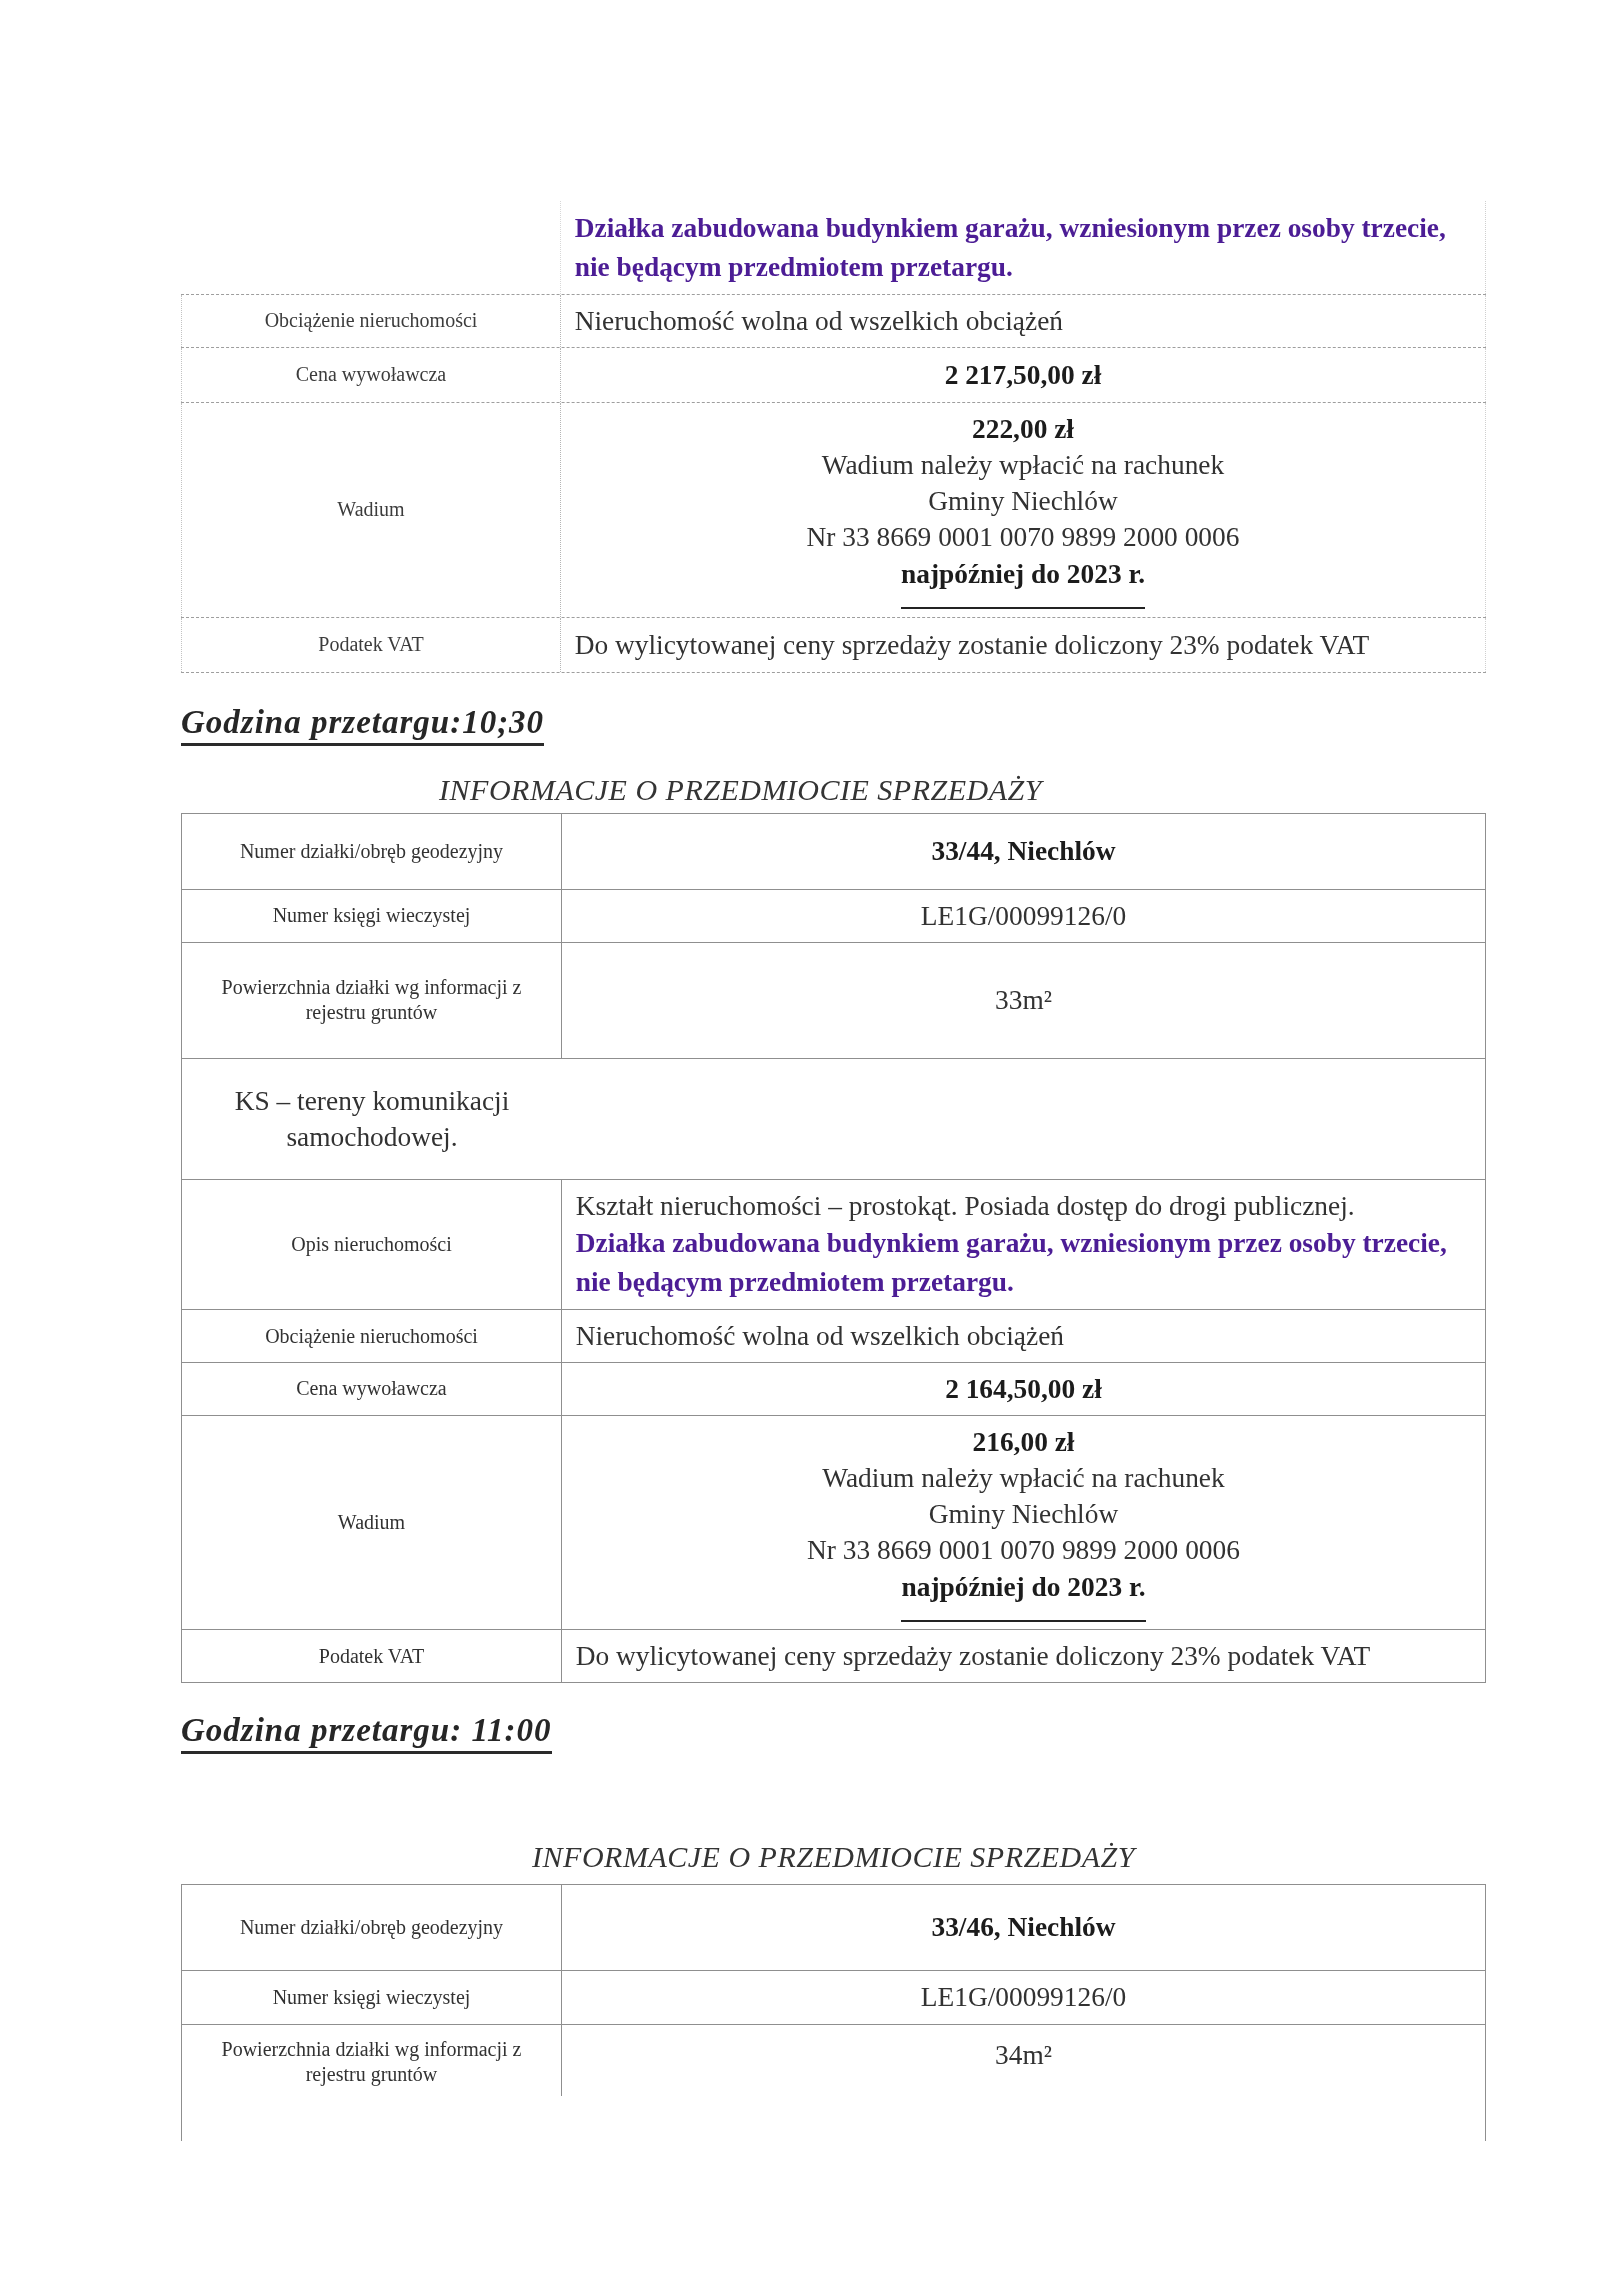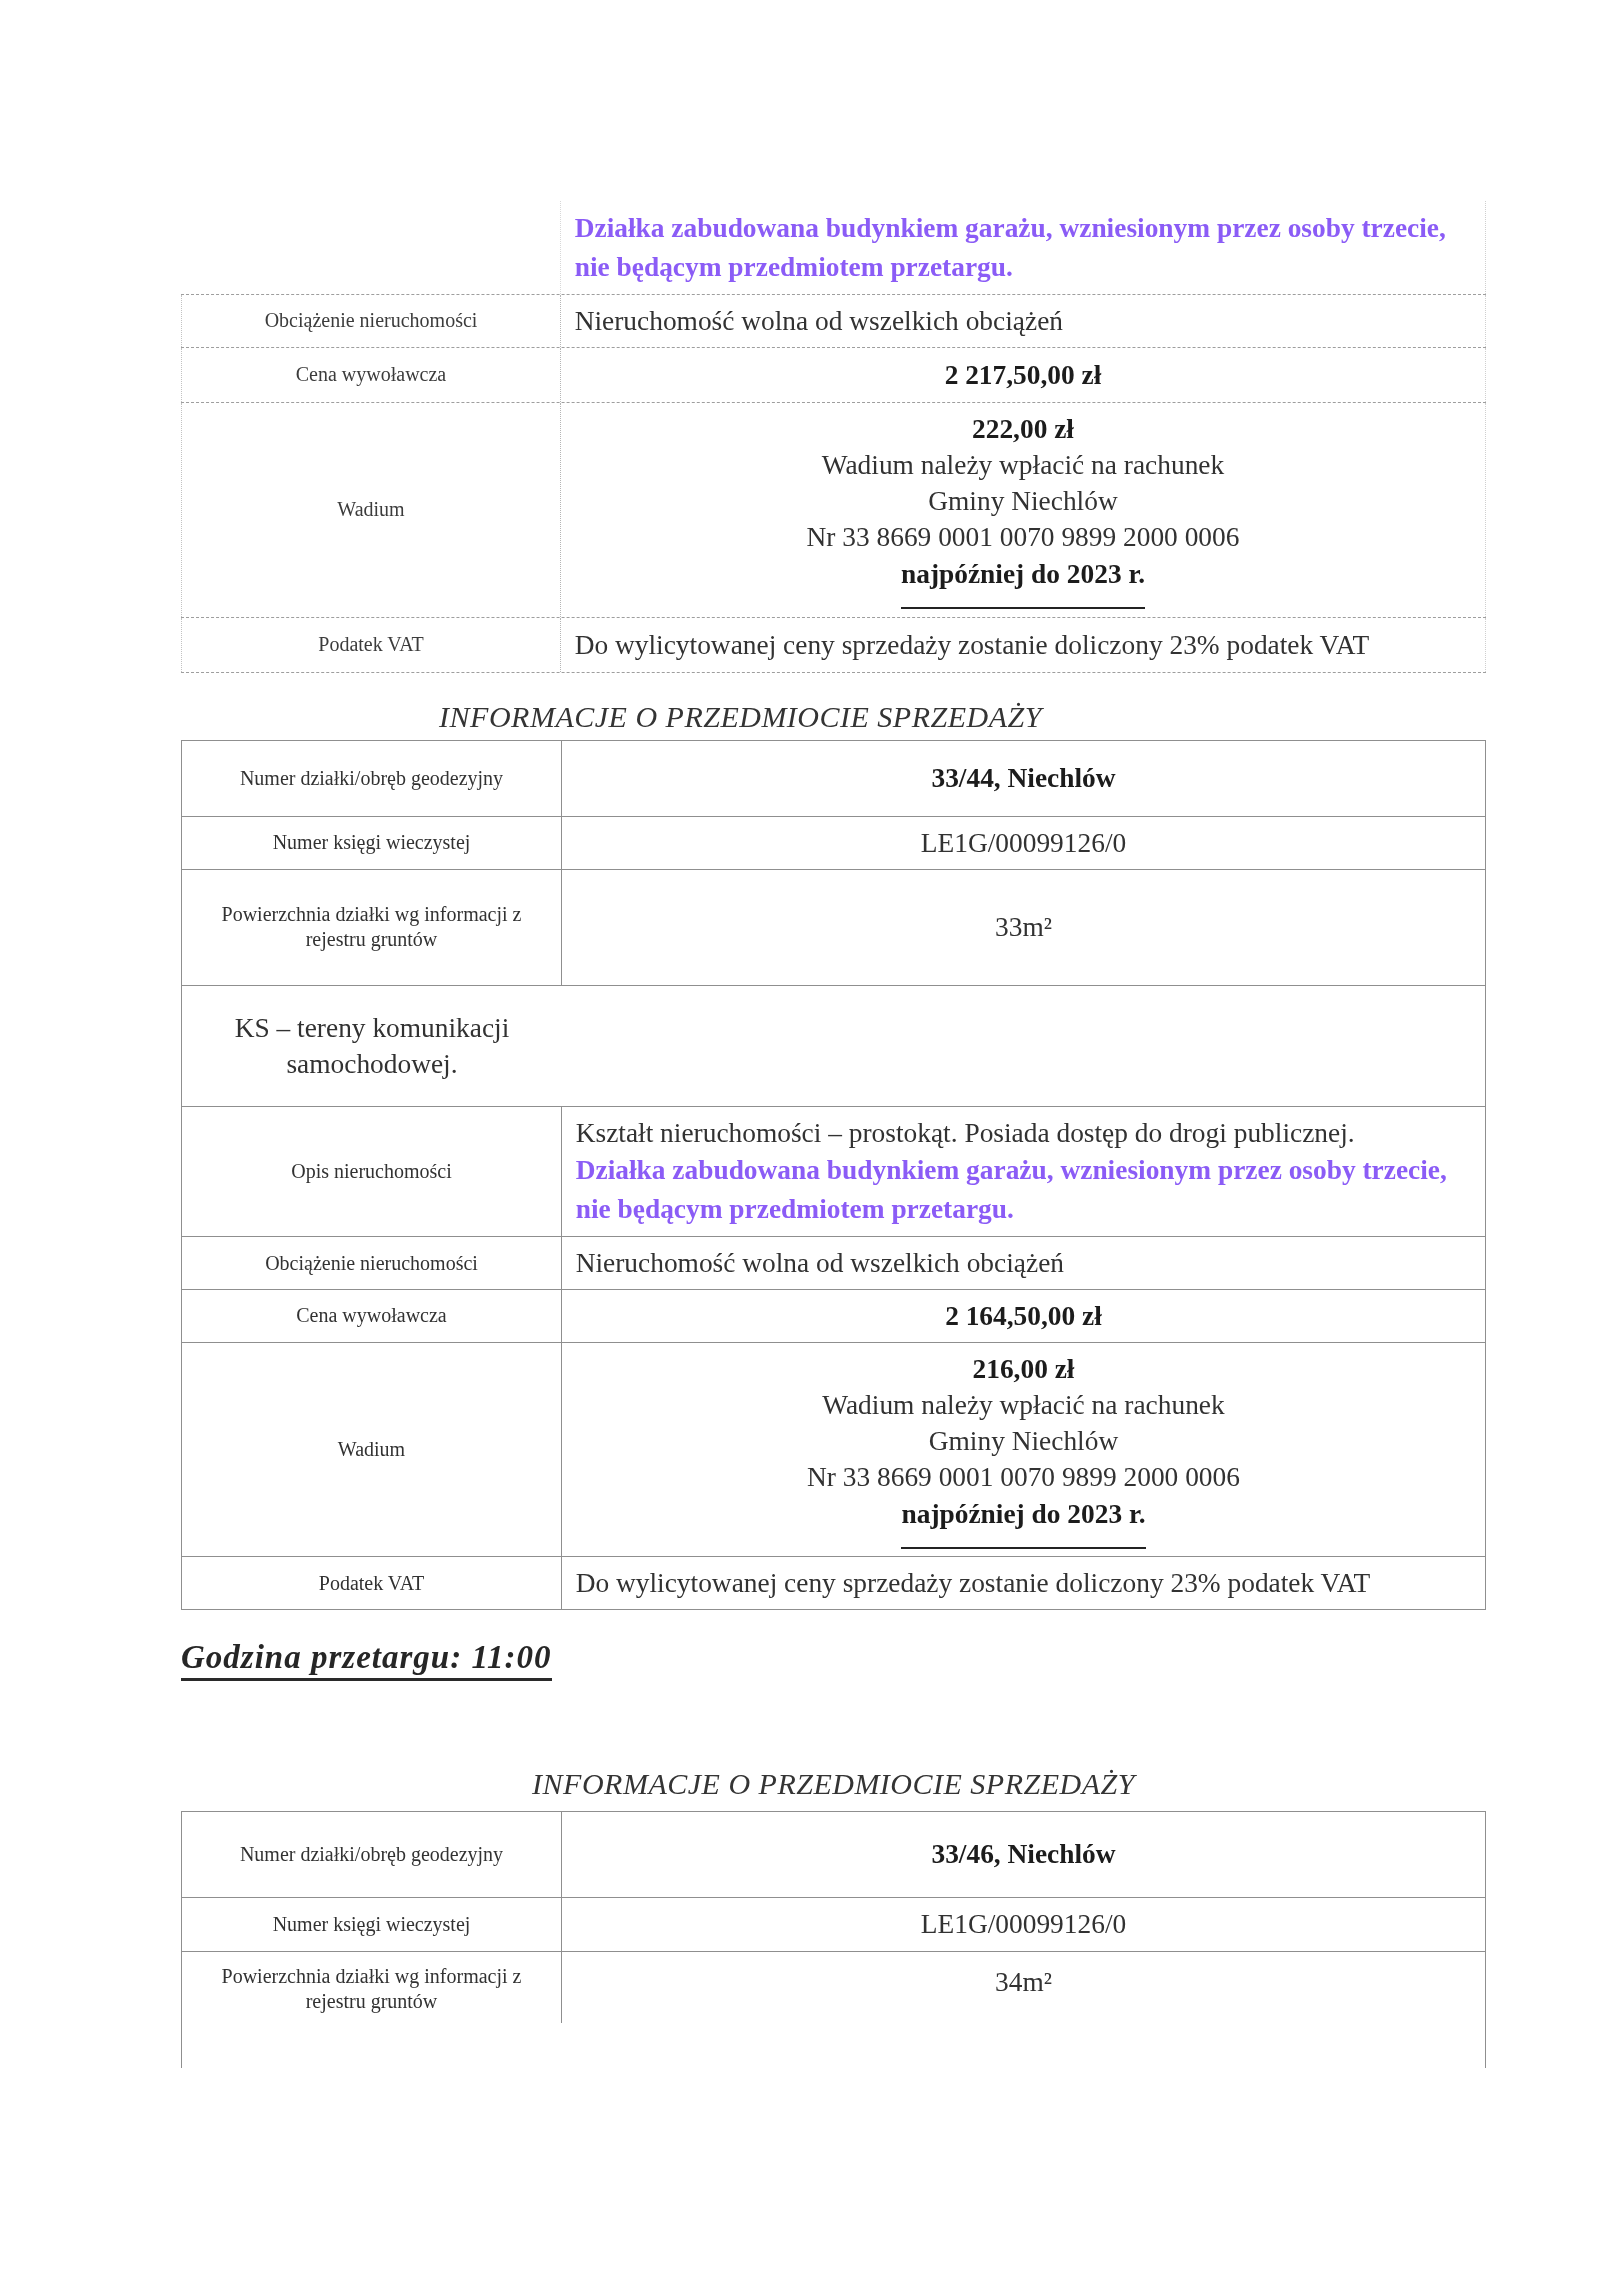--- a/index.html
+++ b/index.html
@@ -27,21 +27,21 @@
     text-align:center; padding:7.8px 13.7px;
     font-size:20px; line-height:1.28;
   }
   .val {
     display:flex; flex-direction:column; justify-content:center;
     padding:7.8px 13.7px; font-size:27.4px; line-height:1.32;
   }
   .val.left  { align-items:flex-start; text-align:left; }
   .val.center{ align-items:center; text-align:center; }
   .b   { font-weight:bold; color:#1c1c1c; }
-  .bold-par { font-weight:bold; color:#8b5cf6; line-height:1.42; }
+  .bold-par { font-weight:bold; color:#4c1d95; line-height:1.42; }
   .deadline {
     font-weight:bold; color:#1c1c1c;
     display:inline-block; border-bottom:2.9px solid #232323; padding-bottom:15px;
   }
 
   
   .t1 .row { border-bottom:1px dashed #9e9e9e; }
   .t1 .lbl { border-left:1px dotted #c2c2c2; border-right:1px dotted #b5b5b5; color:#3c3c3c; }
   .t1 .val { border-right:1px dotted #cfcfcf; }
   .t1 .rc .lbl { border-left:none; border-right:1px dotted #d8d8d8; }
@@ -131,20 +131,23 @@
         </div>
       </div>
       <div class="row r4">
         <div class="lbl">Podatek VAT</div>
         <div class="val left">
           <span>Do wylicytowanej ceny sprzedaży zostanie doliczony 23% podatek VAT</span>
         </div>
       </div>
     </div>
 
+    <div class="godzina-wrap">
+      <span class="godzina">Godzina przetargu:10;30</span>
+    </div>
 
     <div class="section-header sh1">INFORMACJE O PRZEDMIOCIE SPRZEDAŻY</div>
 
     <div class="tbl t2">
       <div class="row r1">
         <div class="lbl">Numer działki/obręb geodezyjny</div>
         <div class="val center">
           <span class="b">33/44, Niechlów</span>
         </div>
       </div>

